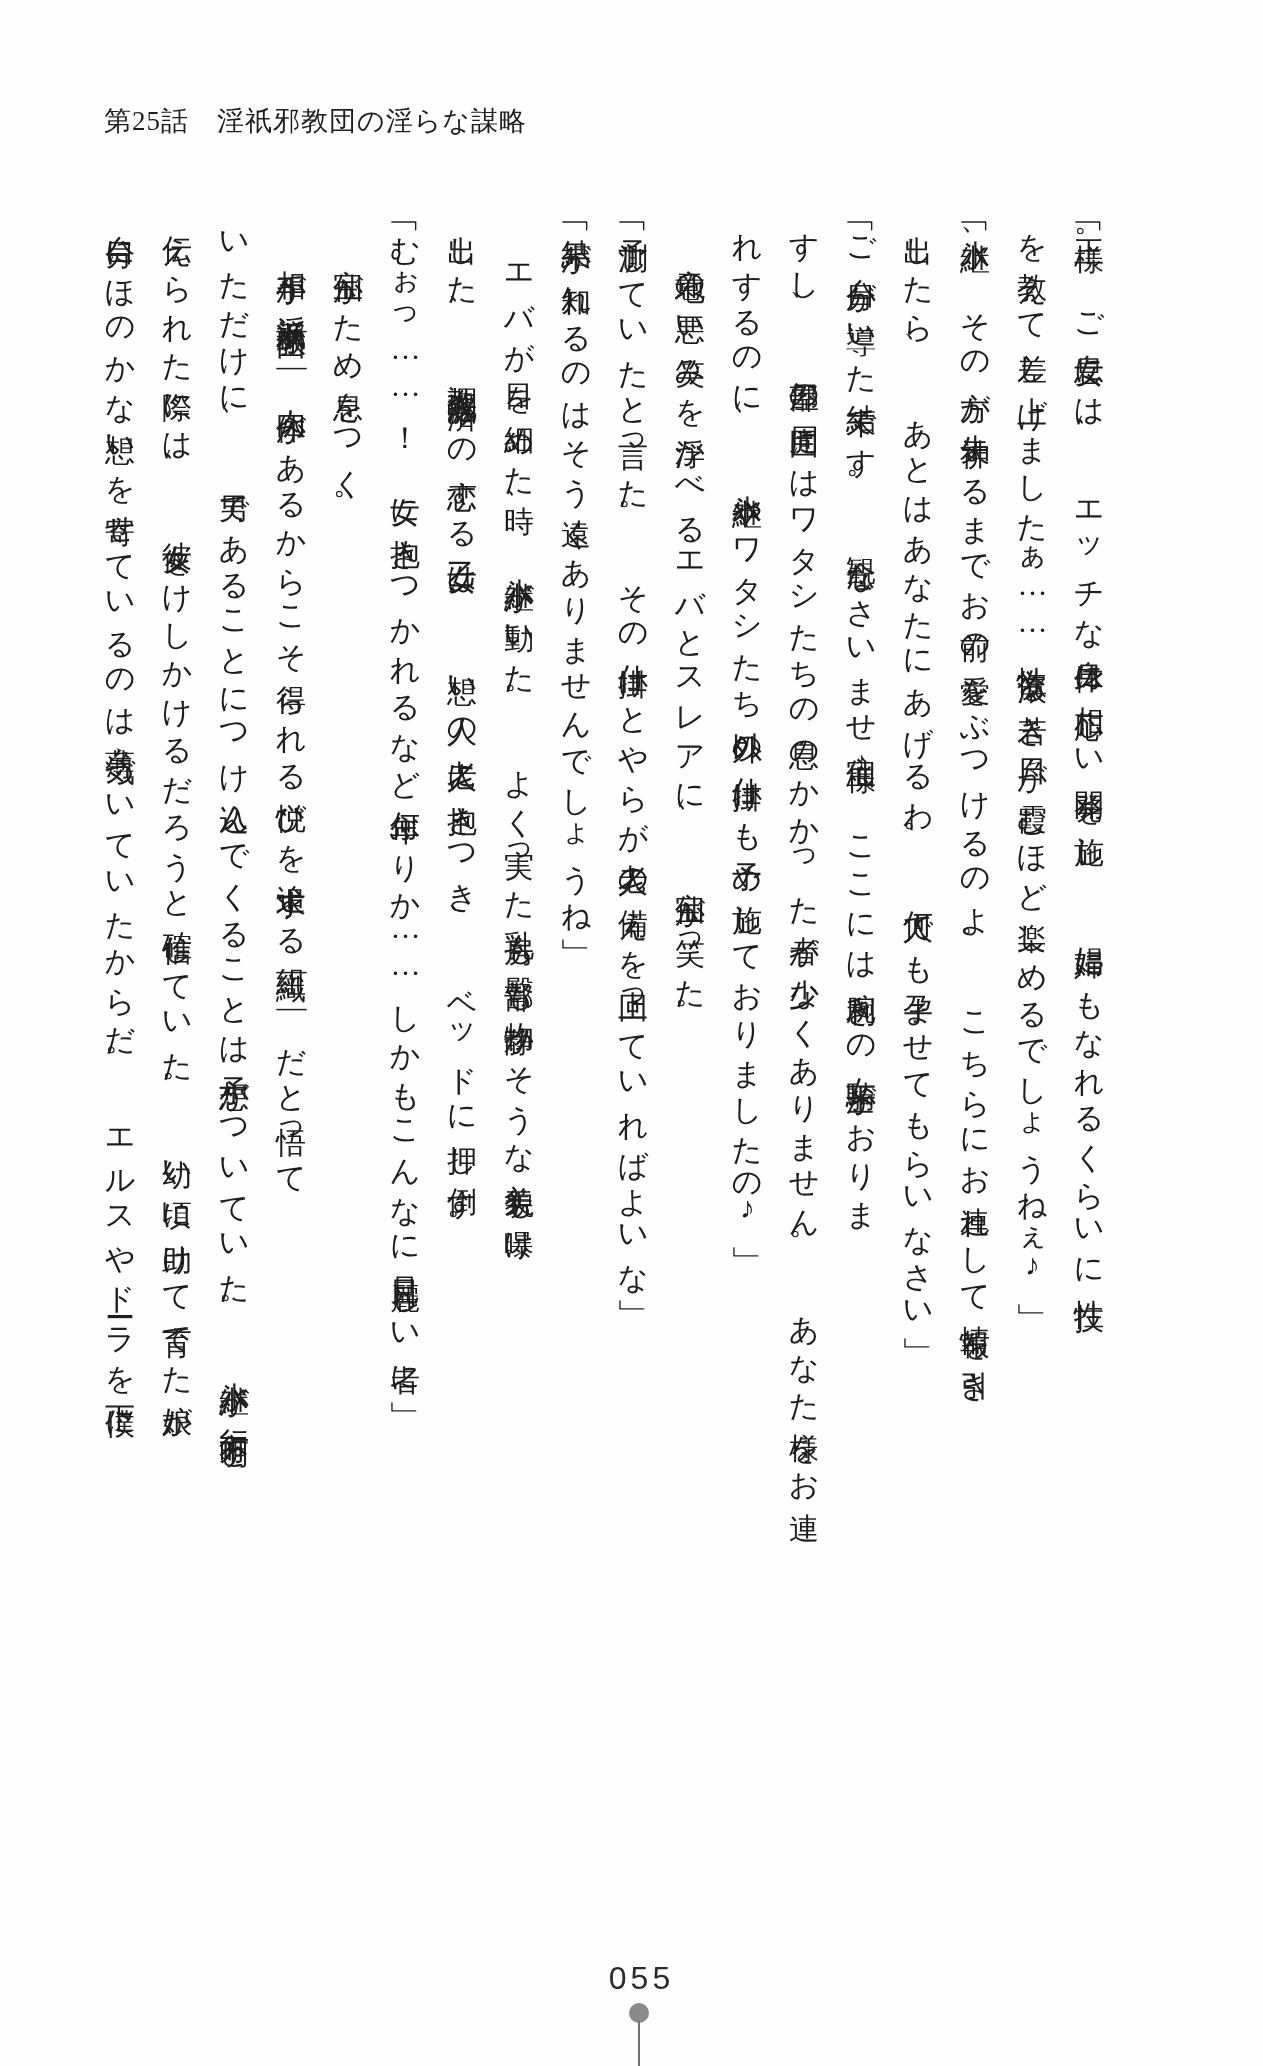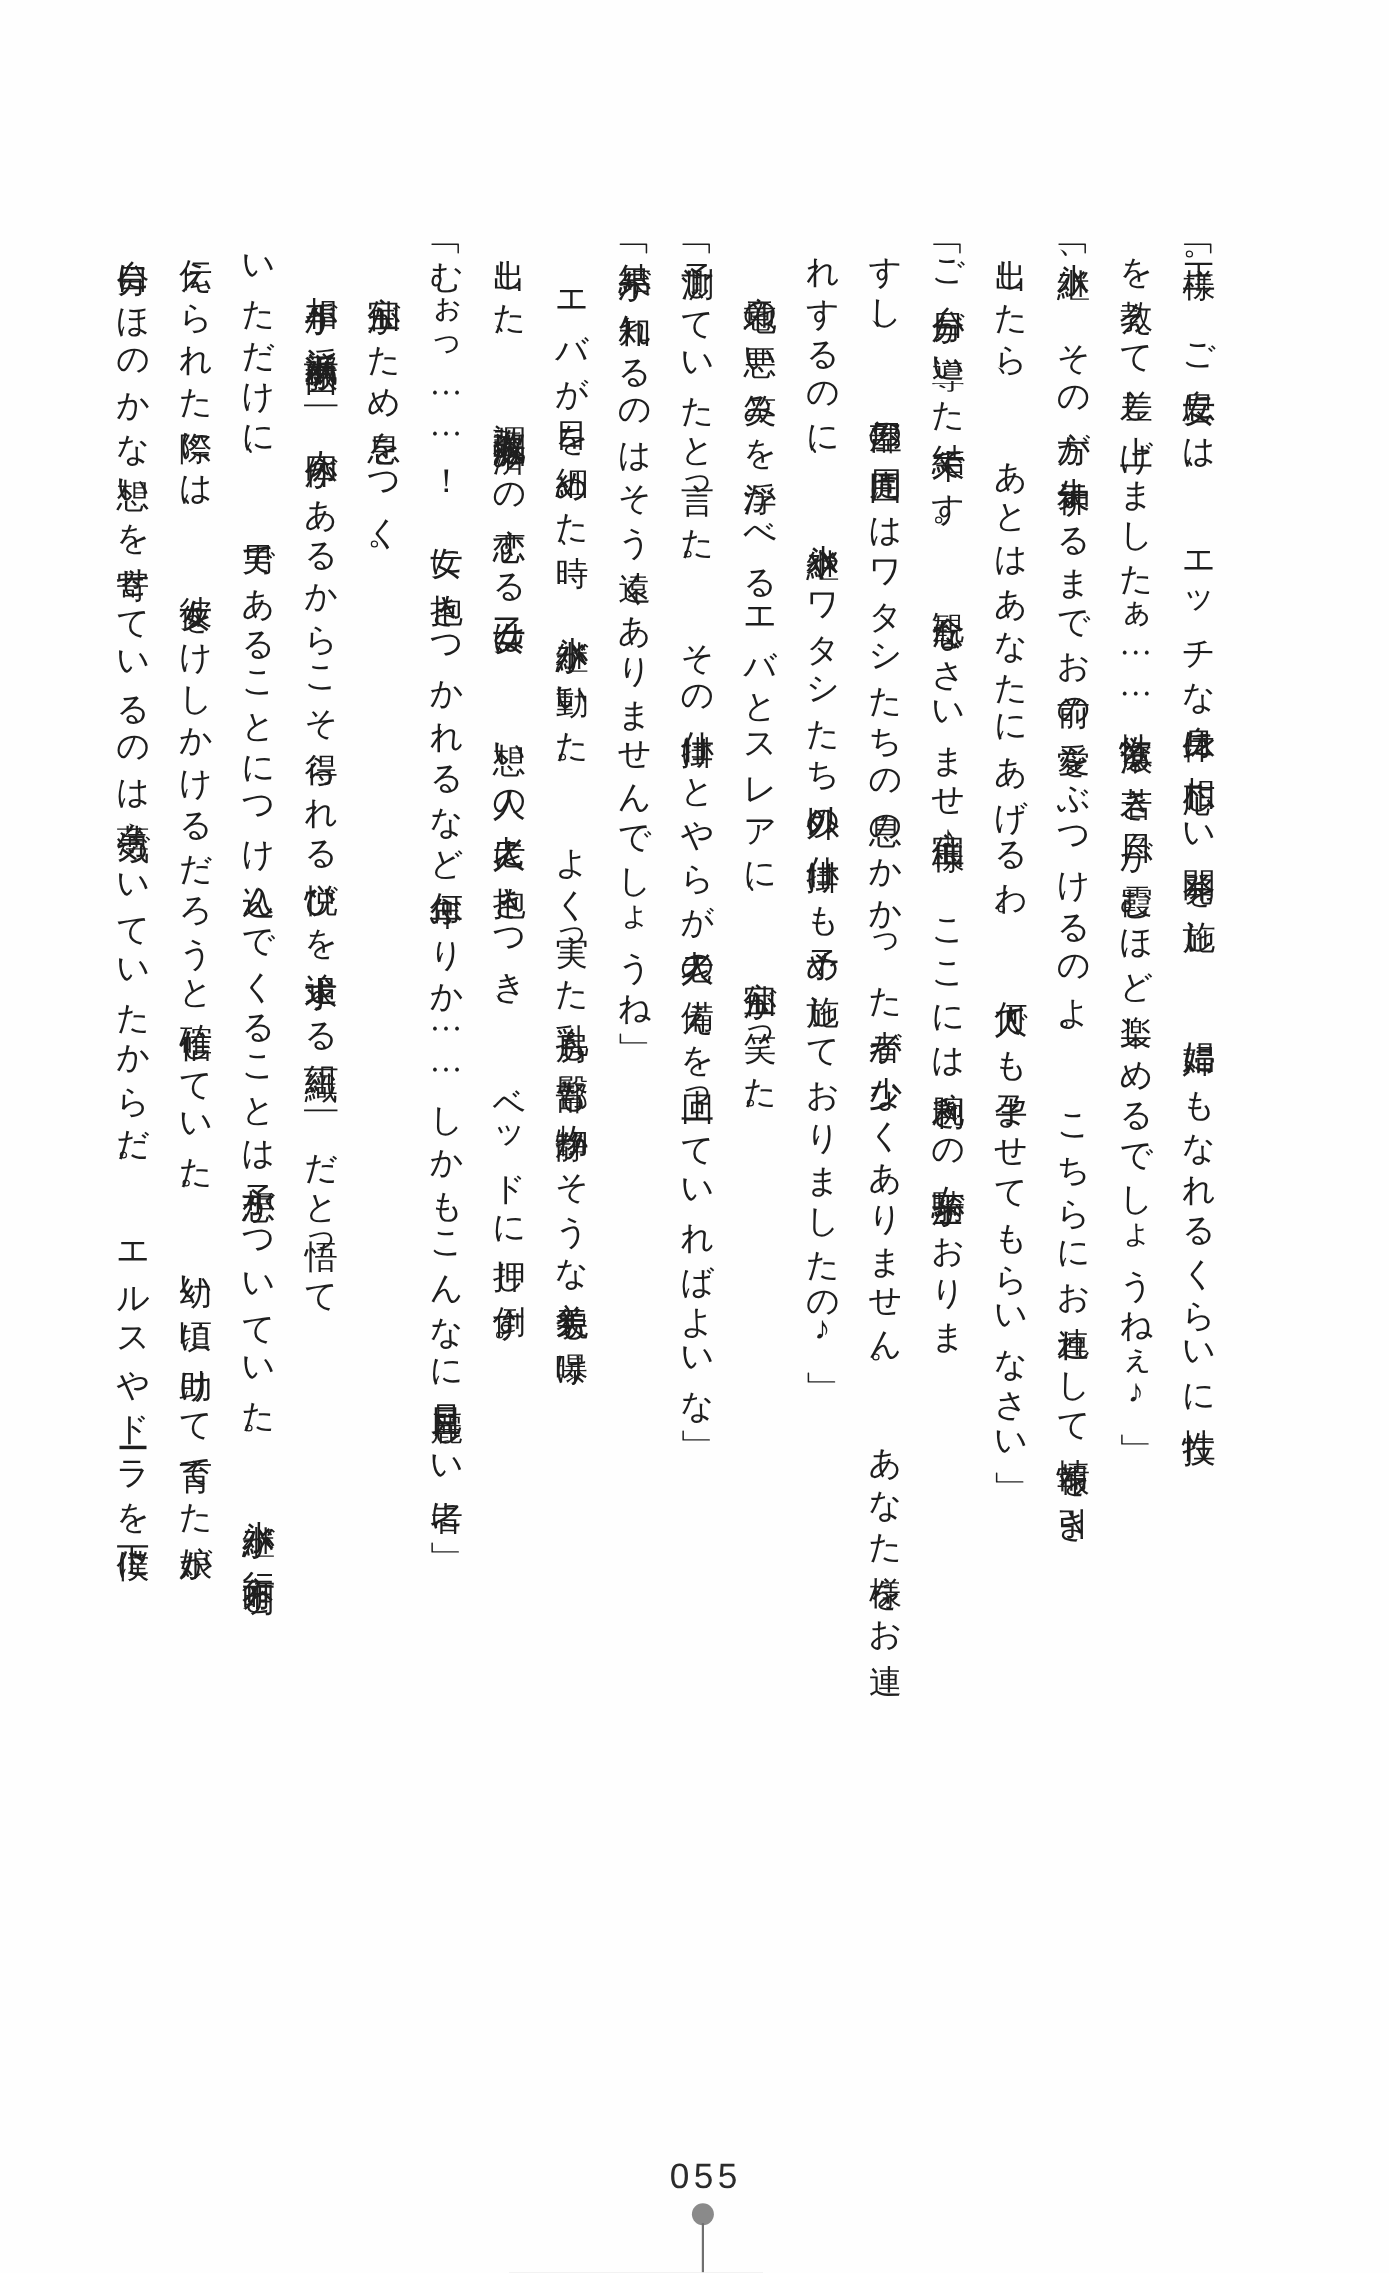--- a/index.html
+++ b/index.html
@@ -64,20 +64,21 @@
     width: 2px;
     height: 45px;
     background: #6f6f6f;
   }
 </style>
 </head>
 <body>
 
 <div class="page">
 
+  <div class="chapter-header">第25話　淫祇邪教団の淫らな謀略</div>
 
   <div class="text-block">
     <div class="tcol">「王様。　ご息女には、　エッチな身体に相応しい開発を施し、　娼婦にもなれるくらいに性技</div>
     <div class="tcol">を教えて差し上げましたぁ……性欲滾る若き日々が霞むほど楽しめるでしょうねぇ♪」</div>
     <div class="tcol">「氷継、　その方が失神するまでお前の愛をぶつけるのよ。　こちらにお連れして情報を引き</div>
     <div class="tcol">出したら、　あとはあなたにあげるわ。　何人でも孕ませてもらいなさい」</div>
     <div class="tcol">「ご自分が導いた結末です。　観念なさいませ宝仙様♪　ここには腕利きの女騎士がおりま</div>
     <div class="tcol">すし、　部屋の周囲にはワタシたちの息のかかった者が少なくありません。　あなた様をお連</div>
     <div class="tcol">れするのに、　氷継やワタシたち以外の仕掛けも予め施しておりましたの♪」</div>
     <div class="tcol">　意地の悪い笑みを浮かべるエバとスレアに、　宝仙が笑った。</div>

